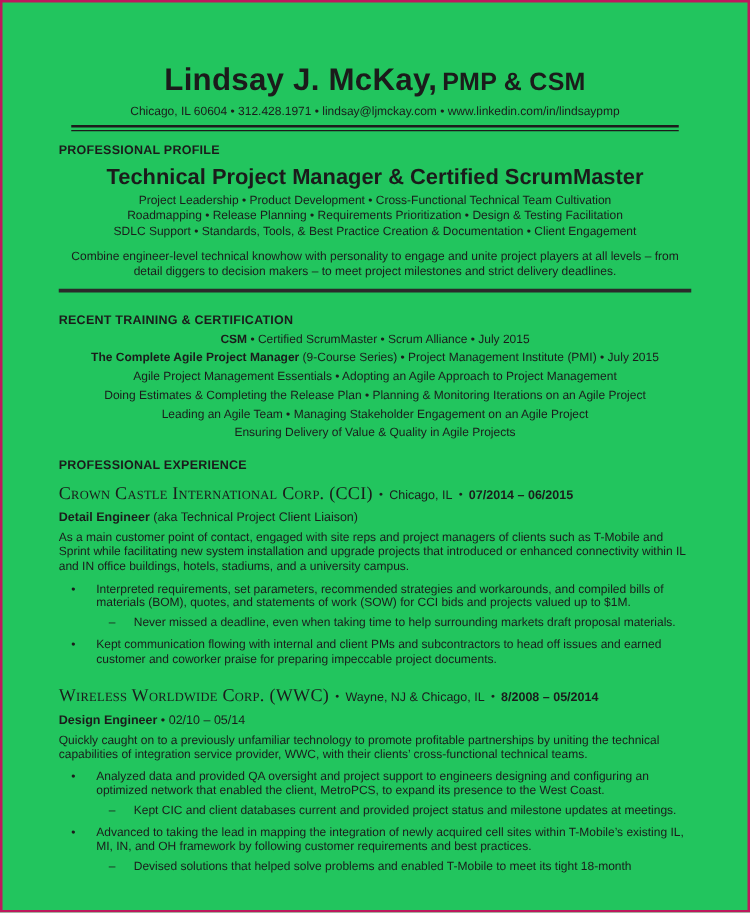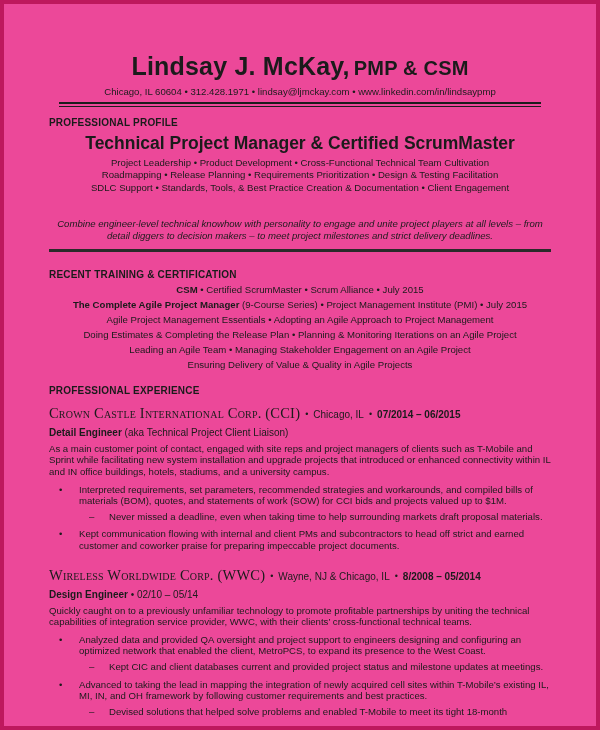--- a/index.html
+++ b/index.html
@@ -1,21 +1,21 @@
 <!DOCTYPE html>
 <html><head>
 <meta charset="utf-8">
 <style>
   html,body { margin:0; padding:0; background:#ffffff; }
   .page {
     position:relative;
     width:600px; height:730px;
     box-sizing:border-box;
-    background:#ec4899;
-    border:4px solid #be185d;
+    background:#22c55e;
+    border:2px solid #be185d;
     overflow:hidden;
     font-family:"Liberation Sans","DejaVu Sans",sans-serif;
     color:#1b1b1b;
   }
   .content { padding:48px 45px 0 45px; }
 
   .name-line { text-align:center; font-weight:bold; font-size:25px; line-height:29px; letter-spacing:0.2px; }
   .name-credentials { font-size:20px; margin-left:4px; }
   .contact-line { text-align:center; font-size:9.6px; line-height:12px; margin-top:3px; }
 
@@ -23,21 +23,21 @@
   .rule-thick  { margin-top:7px; border-top:3px solid #2a2a2a; }
 
   .section-heading { text-align:left; font-weight:bold; font-size:10px; letter-spacing:0.2px; }
   .sh-profile   { margin-top:10px; }
   .sh-training  { margin-top:17px; }
   .sh-experience{ margin-top:13px; }
 
   .headline { text-align:center; font-weight:bold; font-size:17.5px; line-height:20px; margin-top:5px; }
   .keyword-line { text-align:center; font-size:9.6px; line-height:12.4px; }
   .keywords { margin-top:4px; }
-  .summary { text-align:center; font-size:9.6px; line-height:11.8px; margin-top:24px; padding:0 4px;font-style:italic; }
+  .summary { text-align:center; font-size:9.6px; line-height:11.8px; margin-top:8px; padding:0 4px; }
 
   .training-line { text-align:center; font-size:9.6px; line-height:15px; }
   .training-lines { margin-top:2px; }
   .tl-bold { font-weight:bold; }
 
   .company-line { margin-top:9px; font-size:10px; }
   .company-line.second { margin-top:15px; }
   .company-name { font-family:"Liberation Serif","DejaVu Serif",serif; font-variant:small-caps; font-size:14.5px; letter-spacing:0.2px; }
   .sep { margin:0 5px; font-size:9px; position:relative; top:-1px; }
   .company-dates { font-weight:bold; }
@@ -98,21 +98,21 @@
     <div class="bullet">
       <span class="marker">•</span>
       <span class="text">Interpreted requirements, set parameters, recommended strategies and workarounds, and compiled bills of materials (BOM), quotes, and statements of work (SOW) for CCI bids and projects valued up to $1M.</span>
     </div>
     <div class="dash">
       <span class="marker">–</span>
       <span class="text">Never missed a deadline, even when taking time to help surrounding markets draft proposal materials.</span>
     </div>
     <div class="bullet">
       <span class="marker">•</span>
-      <span class="text">Kept communication flowing with internal and client PMs and subcontractors to head off strict and earned customer and coworker praise for preparing impeccable project documents.</span>
+      <span class="text">Kept communication flowing with internal and client PMs and subcontractors to head off issues and earned customer and coworker praise for preparing impeccable project documents.</span>
     </div>
 
     <div class="company-line second">
       <span class="company-name">Wireless Worldwide Corp. (WWC)</span><span class="sep">•</span><span>Wayne, NJ &amp; Chicago, IL</span><span class="sep">•</span><span class="company-dates">8/2008 – 05/2014</span>
     </div>
     <div class="role-line">
       <span class="role-bold">Design Engineer</span><span> • 02/10 – 05/14</span>
     </div>
     <div class="job-intro">Quickly caught on to a previously unfamiliar technology to promote profitable partnerships by uniting the technical capabilities of integration service provider, WWC, with their clients’ cross-functional technical teams.</div>
     <div class="bullet">

